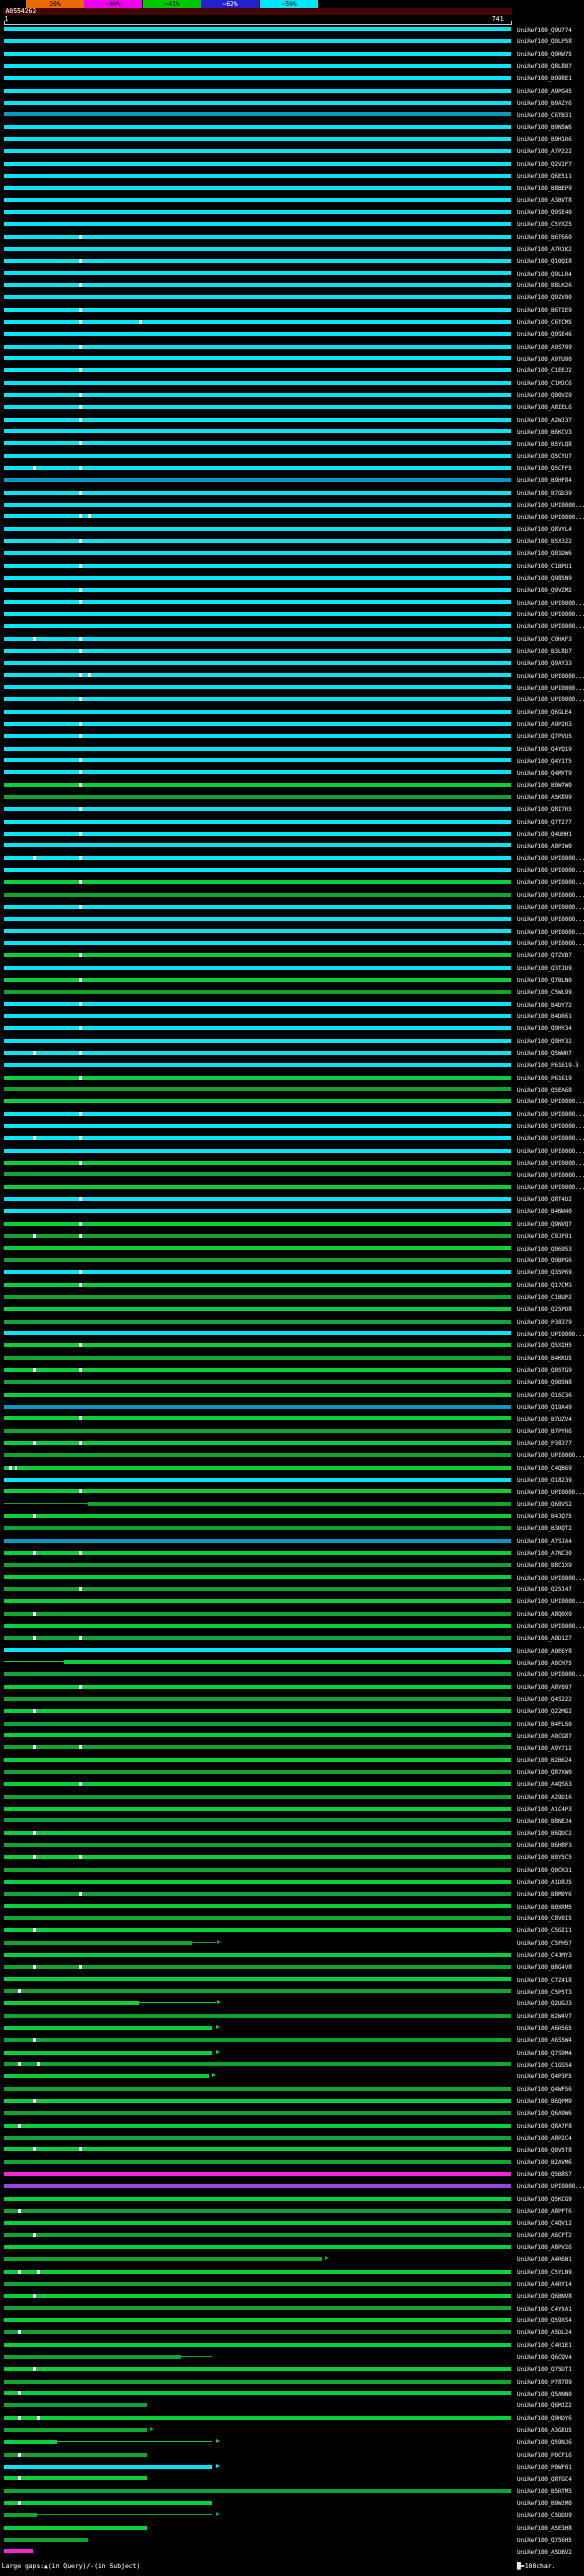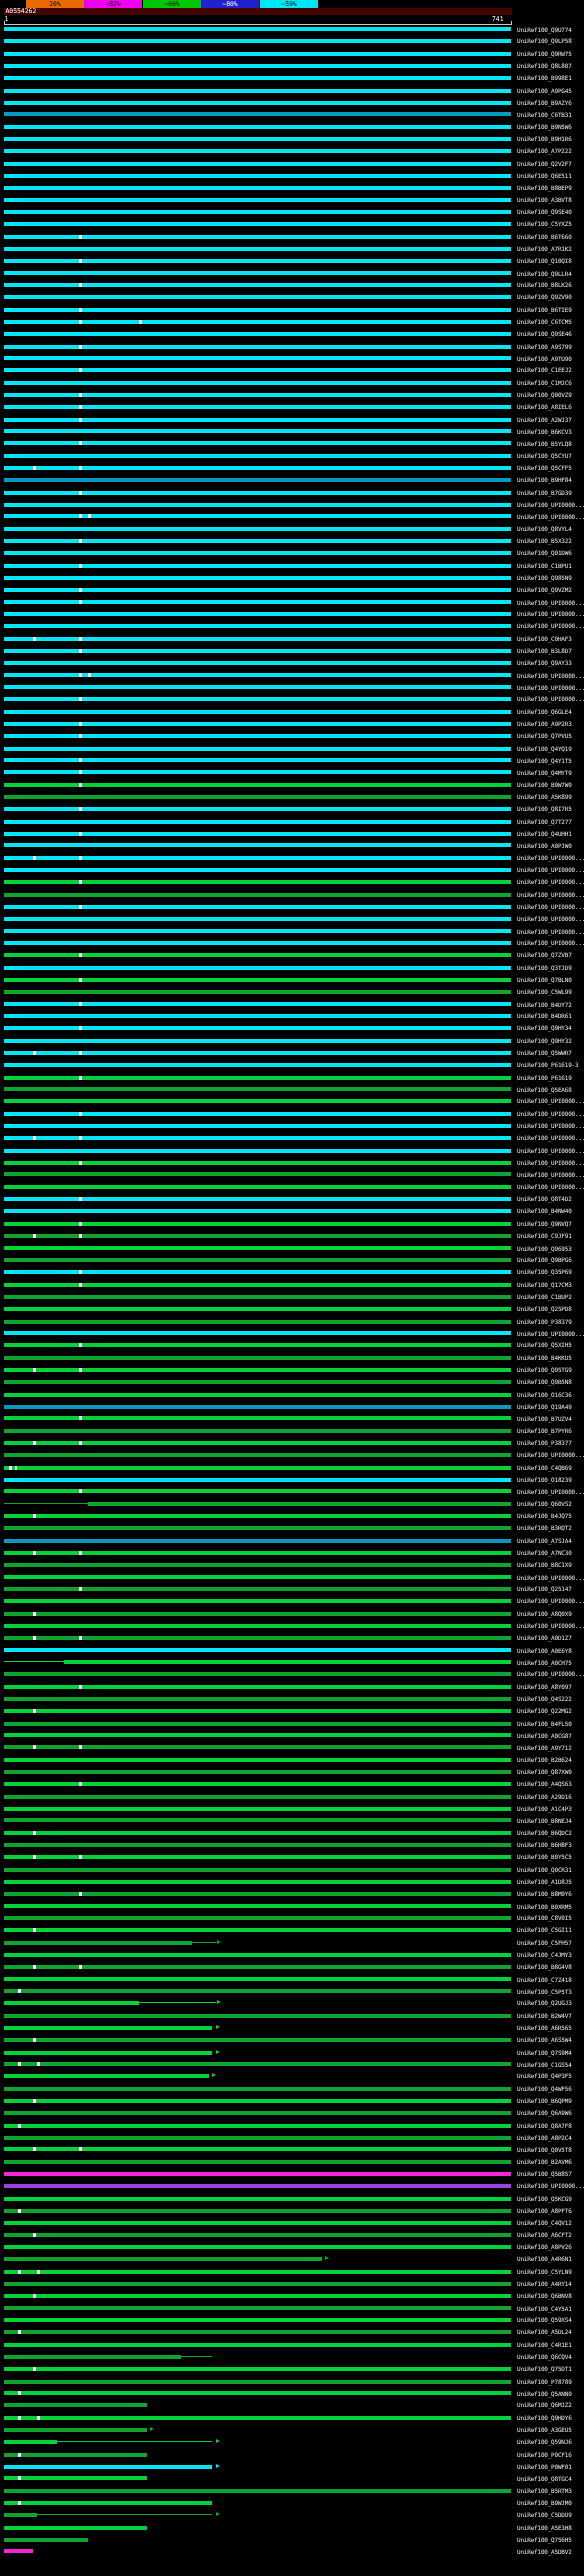--- a/index.html
+++ b/index.html
@@ -36,25 +36,25 @@
 </style>
 </head>
 <body>
 
 <div id="app">
   <div id="scale-strip">
       <div class="scale-seg" style="left: 3.7px; width: 22px; background: rgb(0, 0, 0);"></div>
       <div class="scale-seg" style="left: 25.6px; width: 58px; background: rgb(232, 106, 0);"></div>
       <span class="scale-label" style="left: 55px; color: rgb(0, 0, 0);">20%</span>
       <div class="scale-seg" style="left: 84px; width: 58px; background: rgb(240, 0, 240);"></div>
-      <span class="scale-label" style="left: 113px; color: rgb(0, 0, 0);">~82%</span>
+      <span class="scale-label" style="left: 113px; color: rgb(0, 0, 0);">~40%</span>
       <div class="scale-seg" style="left: 143px; width: 58px; background: rgb(0, 200, 0);"></div>
-      <span class="scale-label" style="left: 172px; color: rgb(0, 0, 0);">~60%</span>
+      <span class="scale-label" style="left: 172px; color: rgb(0, 0, 0);">~41%</span>
       <div class="scale-seg" style="left: 201px; width: 58px; background: rgb(34, 34, 204);"></div>
-      <span class="scale-label" style="left: 230px; color: rgb(255, 255, 255);">~80%</span>
+      <span class="scale-label" style="left: 230px; color: rgb(255, 255, 255);">~62%</span>
       <div class="scale-seg" style="left: 260px; width: 58px; background: rgb(0, 230, 246);"></div>
       <span class="scale-label" style="left: 289px; color: rgb(0, 0, 0);">~59%</span>
     </div>
 
   <div id="query-row">
     <span id="query-name">A0554262</span>
   </div>
 
   <div id="ruler">
     <span class="ruler-num" id="ruler-start">1</span>
@@ -597,14 +597,18 @@
       <div class="arrow" style="left: 216px; top: 2512px; border-left-color: rgb(13, 165, 47);"></div>
       <div class="hit-label" style="top: 2511px;">UniRef100_C5DDU9</div>
       <div class="bar" style="left: 3.7px; top: 2526px; width: 143px; background: rgb(0, 210, 58);"></div>
       <div class="hit-label" style="top: 2524px;">UniRef100_A5E3H8</div>
       <div class="bar" style="left: 3.7px; top: 2538px; width: 84px; background: rgb(13, 165, 47);"></div>
       <div class="hit-label" style="top: 2536px;">UniRef100_Q756H5</div>
       <div class="bar" style="left: 3.7px; top: 2549px; width: 29px; background: rgb(247, 36, 216);"></div>
       <div class="hit-label" style="top: 2548px;">UniRef100_A5DBV2</div>
     </div>
 
+  <div id="legend">
+    <span id="legend-gaps">Large gaps:▲(in Query)/-(in Subject)</span>
+    <span id="legend-scale"><span class="blk">█</span><span>=100char.</span></span>
+  </div>
 </div>
 
 
 </body></html>

